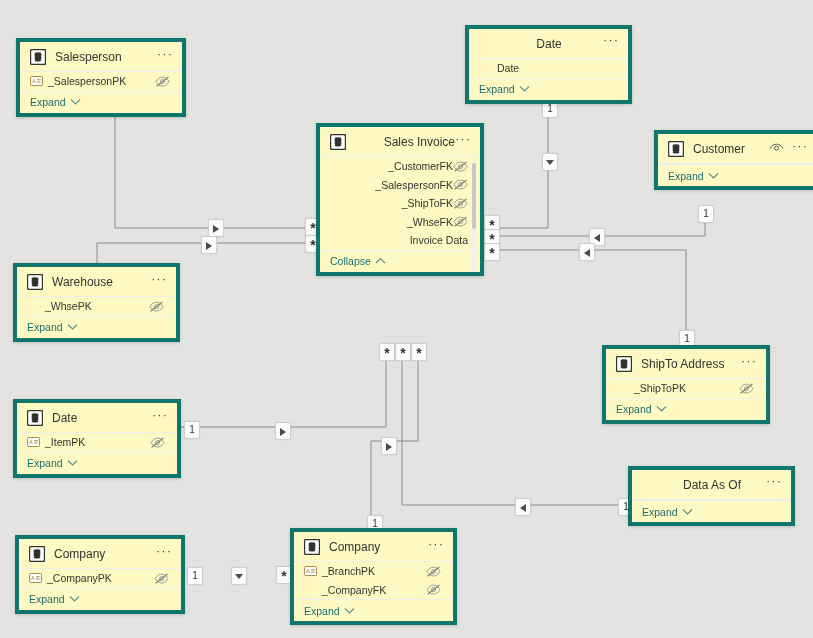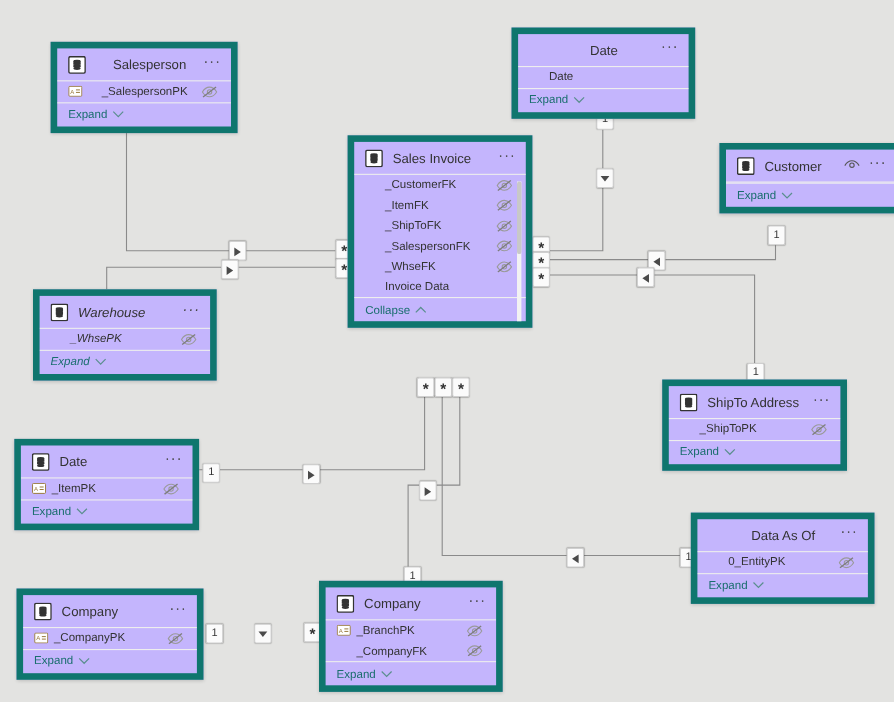--- a/index.html
+++ b/index.html
@@ -44,22 +44,22 @@
     font-size: 14px;
     line-height: 19px;
     font-weight: 700;
   }
   .badge.arrow { line-height: 16px; }
   .badge.arrow svg { display: block; margin: 4px auto 0; }
 
   
   .tbl {
     position: absolute;
-    background: #c4b5fd;
-    border: 6px solid #0f766e;
+    background: #fef9c3;
+    border: 4px solid #0f766e;
     box-shadow: 0 1px 3px rgba(0,0,0,.16);
     box-sizing: border-box;
     overflow: hidden;
   }
   .tbl-head {
     display: flex;
     align-items: center;
     height: 30px;
     padding: 0 9px 0 10px;
     box-sizing: border-box;
@@ -220,21 +220,21 @@
       <div class="badge one" style="left: 187px; top: 567px;">1</div>
       <div class="badge arrow" style="left: 231px; top: 567px;">
         <svg width="10" height="10" viewBox="0 0 10 10">
           <polygon points="1,2 9,2 5,7" fill="#4a4a4a"></polygon>
         </svg>
       </div>
       <div class="badge many" style="left: 276px; top: 566px;">*</div>
     </div>
 
   <div id="table-layer">
-      <div class="tbl" style="left: 46px; top: 38px; width: 170px; text-align: center;">
+      <div class="tbl" style="left: 16px; top: 38px; width: 170px;">
         <div class="tbl-head">
           <svg class="tbl-icon" viewBox="0 0 16 16">
             <rect x="0.5" y="0.5" width="15" height="15" rx="1.5" fill="#fff" stroke="#333" stroke-width="1.4"></rect>
             <ellipse cx="8" cy="4.6" rx="3.3" ry="1.25" fill="#333"></ellipse>
             <rect x="4.7" y="4.6" width="6.6" height="2.3" fill="#333"></rect>
             <ellipse cx="8" cy="6.9" rx="3.3" ry="1.25" fill="#333"></ellipse>
             <rect x="4.7" y="7.4" width="6.6" height="2.3" fill="#333"></rect>
             <ellipse cx="8" cy="9.7" rx="3.3" ry="1.25" fill="#333"></ellipse>
             <ellipse cx="8" cy="11.3" rx="3.3" ry="1.25" fill="#333"></ellipse>
           </svg>
@@ -306,21 +306,21 @@
             <span class="dots">···</span>
           </span>
         </div>
         <div class="tbl-foot">
           <span class="foot-label">Expand</span>
           <svg class="chev" width="11" height="8" viewBox="0 0 11 8">
             <path d="M1 1.5 L5.5 6 L10 1.5" fill="none" stroke="#5b8f8f" stroke-width="1.1"></path>
           </svg>
         </div>
       </div>
-      <div class="tbl" style="left: 316px; top: 123px; width: 168px;">
+      <div class="tbl" style="left: 316px; top: 123px; width: 168px; text-align: right;">
         <div class="tbl-head">
           <svg class="tbl-icon" viewBox="0 0 16 16">
             <rect x="0.5" y="0.5" width="15" height="15" rx="1.5" fill="#fff" stroke="#333" stroke-width="1.4"></rect>
             <ellipse cx="8" cy="4.6" rx="3.3" ry="1.25" fill="#333"></ellipse>
             <rect x="4.7" y="4.6" width="6.6" height="2.3" fill="#333"></rect>
             <ellipse cx="8" cy="6.9" rx="3.3" ry="1.25" fill="#333"></ellipse>
             <rect x="4.7" y="7.4" width="6.6" height="2.3" fill="#333"></rect>
             <ellipse cx="8" cy="9.7" rx="3.3" ry="1.25" fill="#333"></ellipse>
             <ellipse cx="8" cy="11.3" rx="3.3" ry="1.25" fill="#333"></ellipse>
           </svg>
@@ -334,39 +334,30 @@
             <span class="fkey blank"></span>
             <span class="fname">_CustomerFK</span>
             <svg class="hidden-eye" width="15" height="11" viewBox="0 0 15 11">
               <path d="M1 5.6 C3.1 2.2 5.2 1.2 7.5 1.2 C9.8 1.2 11.9 2.2 14 5.6 C11.9 9 9.8 10 7.5 10 C5.2 10 3.1 9 1 5.6 Z" fill="none" stroke="#9a9a9a" stroke-width="1"></path>
               <circle cx="7.5" cy="5.6" r="2" fill="none" stroke="#9a9a9a" stroke-width="1"></circle>
               <line x1="1.6" y1="10.2" x2="13.4" y2="1.0" stroke="#7d7d7d" stroke-width="1.2"></line>
             </svg>
           </div>
           <div class="field">
             <span class="fkey blank"></span>
-            <span class="fname">_ItemFK</span>
+            <span class="fname">_SalespersonFK</span>
             <svg class="hidden-eye" width="15" height="11" viewBox="0 0 15 11">
               <path d="M1 5.6 C3.1 2.2 5.2 1.2 7.5 1.2 C9.8 1.2 11.9 2.2 14 5.6 C11.9 9 9.8 10 7.5 10 C5.2 10 3.1 9 1 5.6 Z" fill="none" stroke="#9a9a9a" stroke-width="1"></path>
               <circle cx="7.5" cy="5.6" r="2" fill="none" stroke="#9a9a9a" stroke-width="1"></circle>
               <line x1="1.6" y1="10.2" x2="13.4" y2="1.0" stroke="#7d7d7d" stroke-width="1.2"></line>
             </svg>
           </div>
           <div class="field">
             <span class="fkey blank"></span>
             <span class="fname">_ShipToFK</span>
-            <svg class="hidden-eye" width="15" height="11" viewBox="0 0 15 11">
-              <path d="M1 5.6 C3.1 2.2 5.2 1.2 7.5 1.2 C9.8 1.2 11.9 2.2 14 5.6 C11.9 9 9.8 10 7.5 10 C5.2 10 3.1 9 1 5.6 Z" fill="none" stroke="#9a9a9a" stroke-width="1"></path>
-              <circle cx="7.5" cy="5.6" r="2" fill="none" stroke="#9a9a9a" stroke-width="1"></circle>
-              <line x1="1.6" y1="10.2" x2="13.4" y2="1.0" stroke="#7d7d7d" stroke-width="1.2"></line>
-            </svg>
-          </div>
-          <div class="field">
-            <span class="fkey blank"></span>
-            <span class="fname">_SalespersonFK</span>
             <svg class="hidden-eye" width="15" height="11" viewBox="0 0 15 11">
               <path d="M1 5.6 C3.1 2.2 5.2 1.2 7.5 1.2 C9.8 1.2 11.9 2.2 14 5.6 C11.9 9 9.8 10 7.5 10 C5.2 10 3.1 9 1 5.6 Z" fill="none" stroke="#9a9a9a" stroke-width="1"></path>
               <circle cx="7.5" cy="5.6" r="2" fill="none" stroke="#9a9a9a" stroke-width="1"></circle>
               <line x1="1.6" y1="10.2" x2="13.4" y2="1.0" stroke="#7d7d7d" stroke-width="1.2"></line>
             </svg>
           </div>
           <div class="field">
             <span class="fkey blank"></span>
             <span class="fname">_WhseFK</span>
             <svg class="hidden-eye" width="15" height="11" viewBox="0 0 15 11">
@@ -382,21 +373,21 @@
         </div>
         <div class="tbl-foot">
           <span class="foot-label">Collapse</span>
           <svg class="chev" width="11" height="8" viewBox="0 0 11 8">
             <path d="M1 6 L5.5 1.5 L10 6" fill="none" stroke="#5b8f8f" stroke-width="1.1"></path>
           </svg>
         </div>
         <div class="vtrack" style="right: 4px; top: 36px; height: 160px;"></div>
         <div class="vscroll" style="right: 4px; top: 36px; height: 66px;"></div>
       </div>
-      <div class="tbl" style="left: 30px; top: 263px; width: 167px; font-style: italic;">
+      <div class="tbl" style="left: 13px; top: 263px; width: 167px;">
         <div class="tbl-head">
           <svg class="tbl-icon" viewBox="0 0 16 16">
             <rect x="0.5" y="0.5" width="15" height="15" rx="1.5" fill="#fff" stroke="#333" stroke-width="1.4"></rect>
             <ellipse cx="8" cy="4.6" rx="3.3" ry="1.25" fill="#333"></ellipse>
             <rect x="4.7" y="4.6" width="6.6" height="2.3" fill="#333"></rect>
             <ellipse cx="8" cy="6.9" rx="3.3" ry="1.25" fill="#333"></ellipse>
             <rect x="4.7" y="7.4" width="6.6" height="2.3" fill="#333"></rect>
             <ellipse cx="8" cy="9.7" rx="3.3" ry="1.25" fill="#333"></ellipse>
             <ellipse cx="8" cy="11.3" rx="3.3" ry="1.25" fill="#333"></ellipse>
           </svg>
@@ -496,31 +487,20 @@
           </svg>
         </div>
       </div>
       <div class="tbl" style="left: 628px; top: 466px; width: 167px;">
         <div class="tbl-head centered">
           <span class="tbl-title">Data As Of</span>
           <span class="head-tools">
             <span class="dots">···</span>
           </span>
         </div>
-        <div class="fields">
-          <div class="field">
-            <span class="fkey blank"></span>
-            <span class="fname">0_EntityPK</span>
-            <svg class="hidden-eye" width="15" height="11" viewBox="0 0 15 11">
-              <path d="M1 5.6 C3.1 2.2 5.2 1.2 7.5 1.2 C9.8 1.2 11.9 2.2 14 5.6 C11.9 9 9.8 10 7.5 10 C5.2 10 3.1 9 1 5.6 Z" fill="none" stroke="#9a9a9a" stroke-width="1"></path>
-              <circle cx="7.5" cy="5.6" r="2" fill="none" stroke="#9a9a9a" stroke-width="1"></circle>
-              <line x1="1.6" y1="10.2" x2="13.4" y2="1.0" stroke="#7d7d7d" stroke-width="1.2"></line>
-            </svg>
-          </div>
-        </div>
         <div class="tbl-foot">
           <span class="foot-label">Expand</span>
           <svg class="chev" width="11" height="8" viewBox="0 0 11 8">
             <path d="M1 1.5 L5.5 6 L10 1.5" fill="none" stroke="#5b8f8f" stroke-width="1.1"></path>
           </svg>
         </div>
       </div>
       <div class="tbl" style="left: 15px; top: 535px; width: 170px;">
         <div class="tbl-head">
           <svg class="tbl-icon" viewBox="0 0 16 16">

